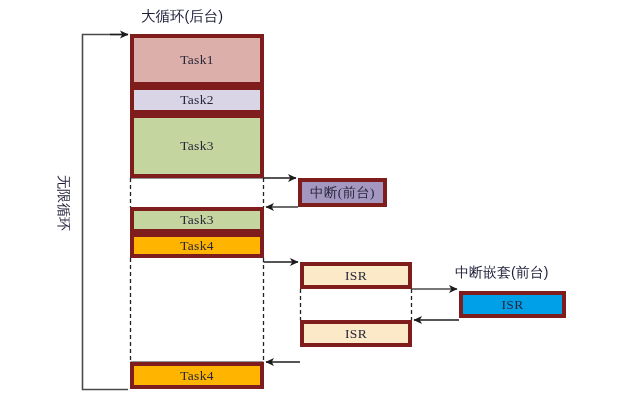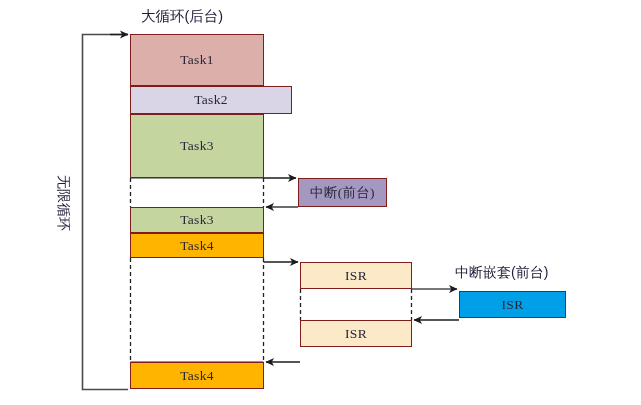--- a/index.html
+++ b/index.html
@@ -4,21 +4,21 @@
 <style>
   html,body{margin:0;padding:0;background:#ffffff;}
   body{
     width:641px;height:405px;position:relative;overflow:hidden;
     font-family:"Liberation Serif","DejaVu Serif",serif;
     color:#1a1a2e;
   }
   #stage{position:absolute;left:0;top:0;width:641px;height:405px;}
   .box{
     position:absolute;box-sizing:border-box;
-    border:1px solid #7f1d1d;
+    border:4px solid #7f1d1d;
     display:flex;align-items:center;justify-content:center;
     font-size:13.5px;letter-spacing:.3px;color:#26263a;
     white-space:nowrap;
   }
   .lbl{
     position:absolute;white-space:nowrap;
     font-family:"Liberation Sans","DejaVu Sans",sans-serif;
     font-size:13.5px;color:#1d1d38;
   }
   .vlbl{
@@ -86,21 +86,21 @@
 
     <g>
       <path d="M300,362 L266,362" fill="none" stroke="#1c1c1c" stroke-width="1.3" marker-end="url(#ah)"></path>
     </g>
   </svg>
 
   <div class="box" style="left:130px;top:34px;width:134px;height:52px;background:#DDAFAB;">
     <span>Task1</span>
   </div>
 
-  <div class="box" style="left:130px;top:86px;width:162px;height:28px;background:#D9D4E6;">
+  <div class="box" style="left:130px;top:86px;width:134px;height:28px;background:#D9D4E6;">
     <span>Task2</span>
   </div>
 
   <div class="box" style="left:130px;top:114px;width:134px;height:64px;background:#C5D5A0;">
     <span>Task3</span>
   </div>
 
   <div class="box" style="left:130px;top:207px;width:134px;height:26px;background:#C5D5A0;">
     <span>Task3</span>
   </div>

